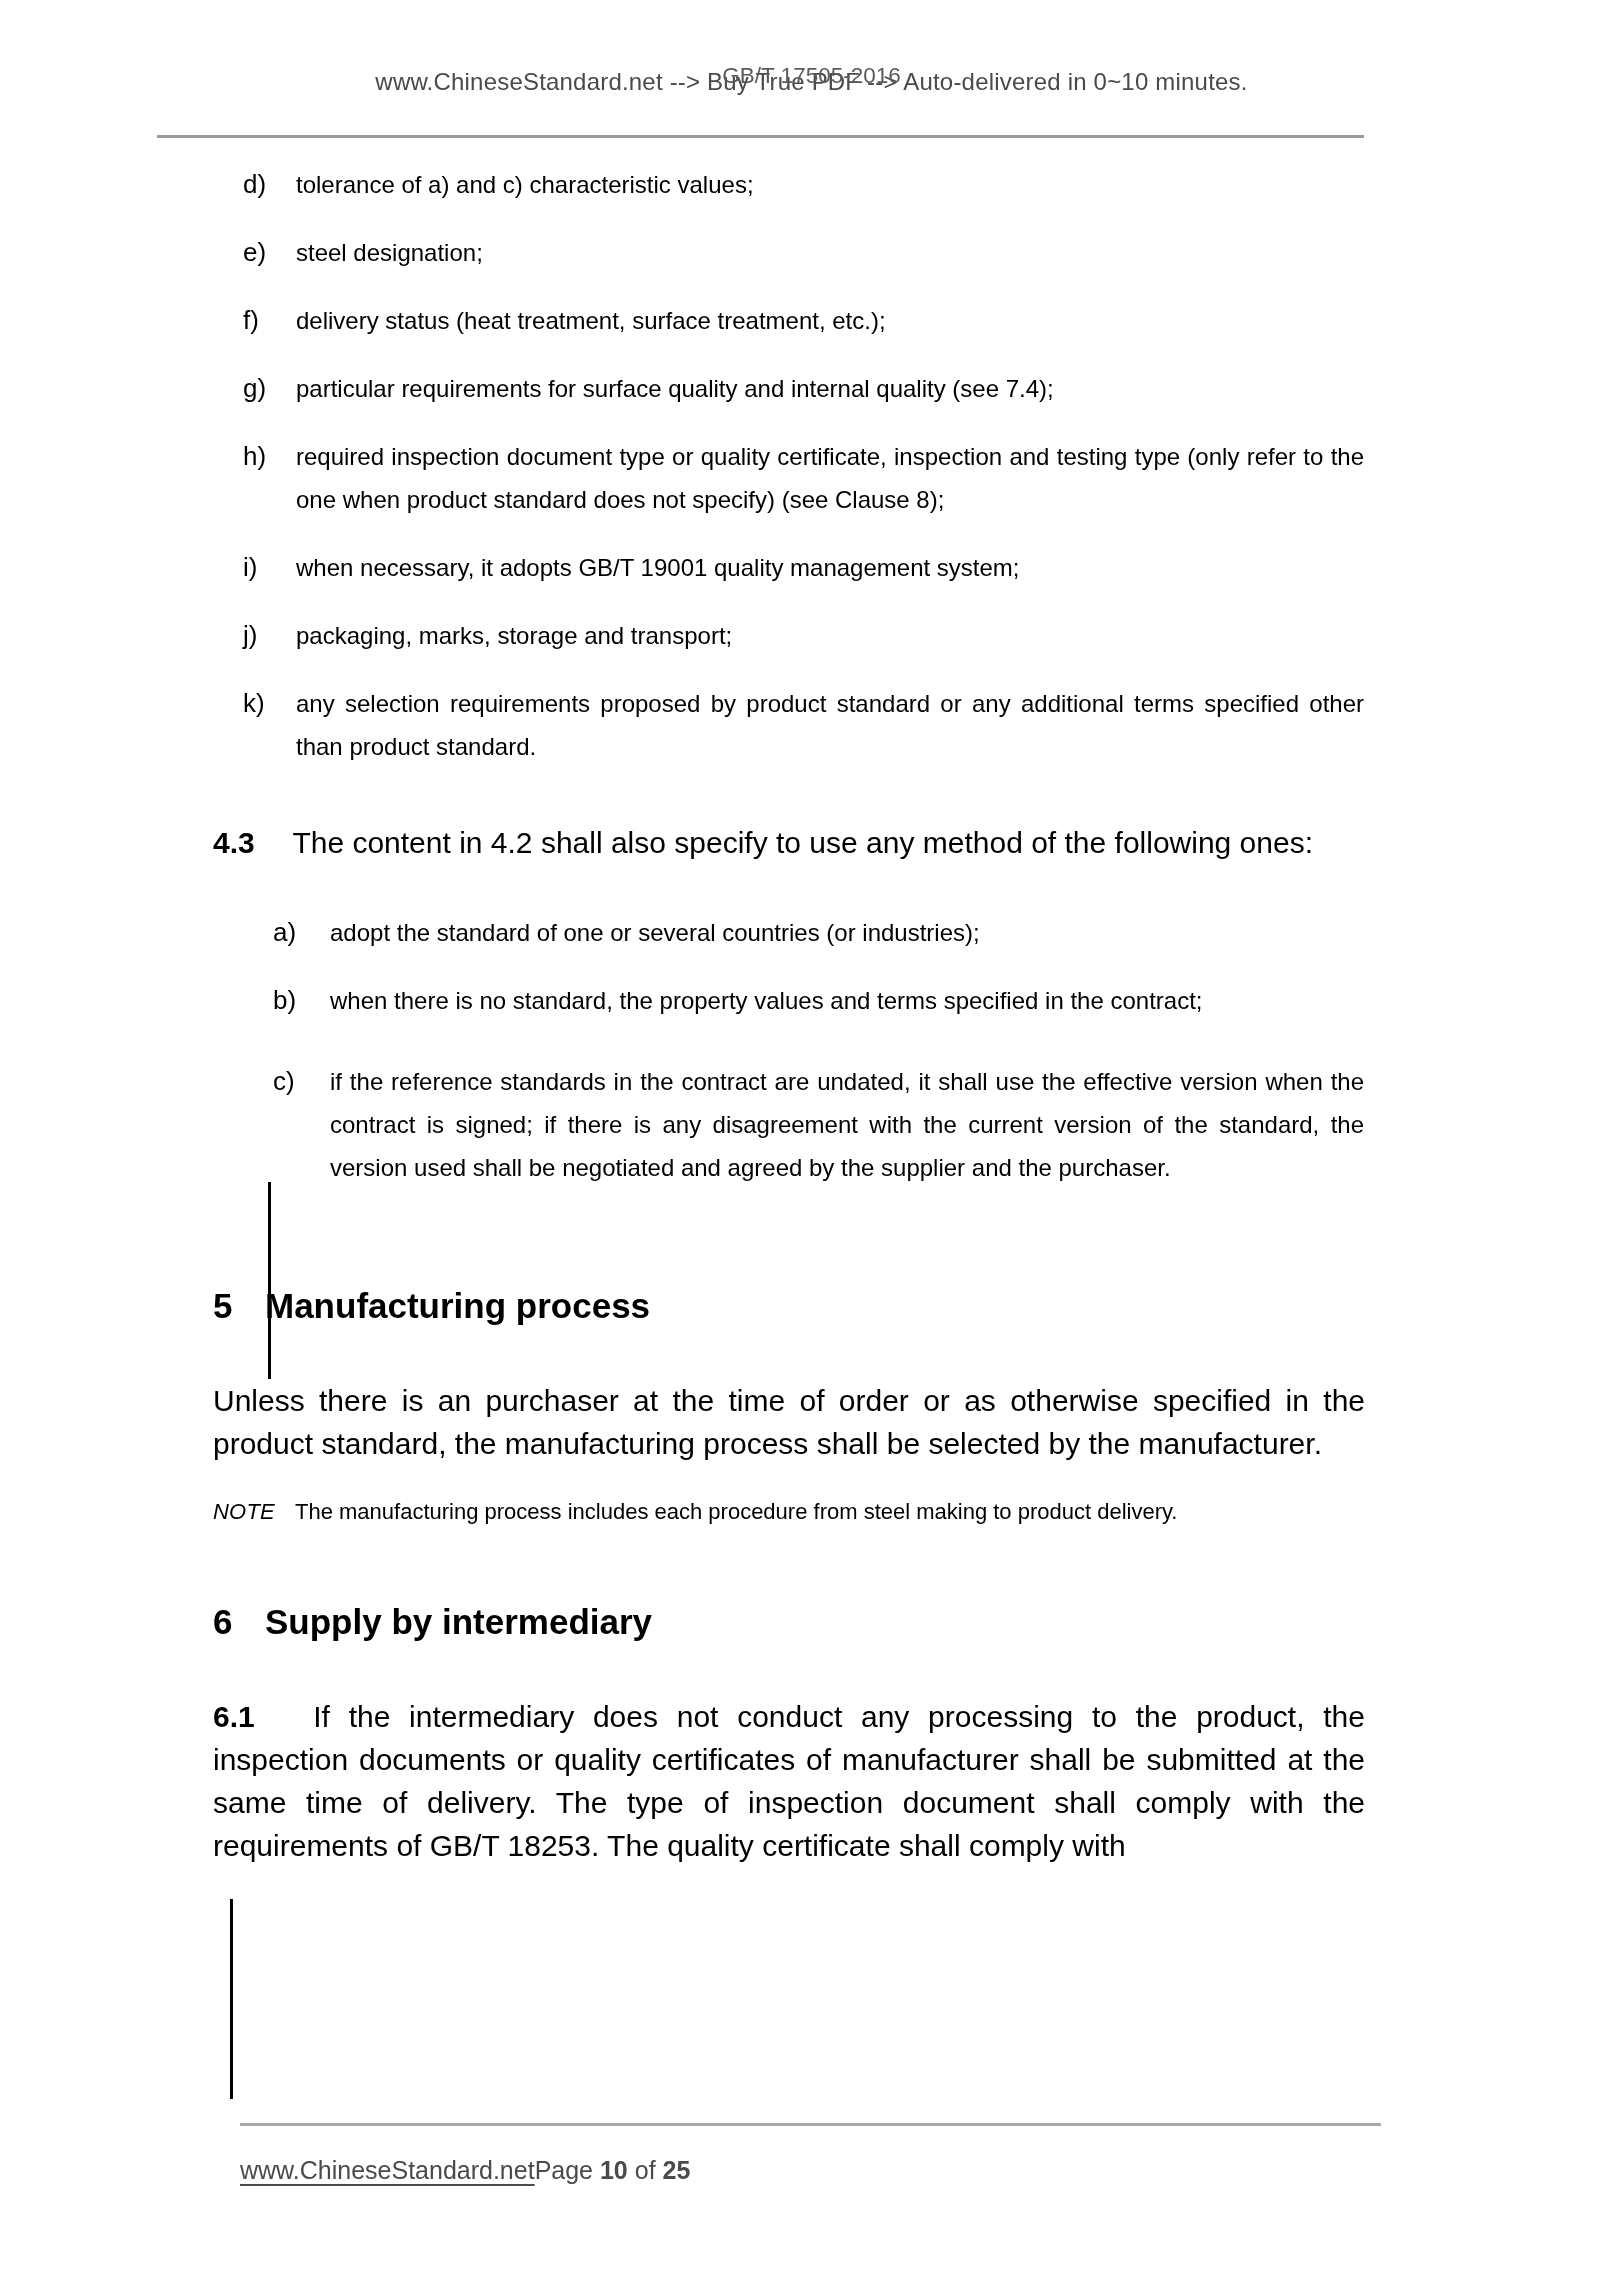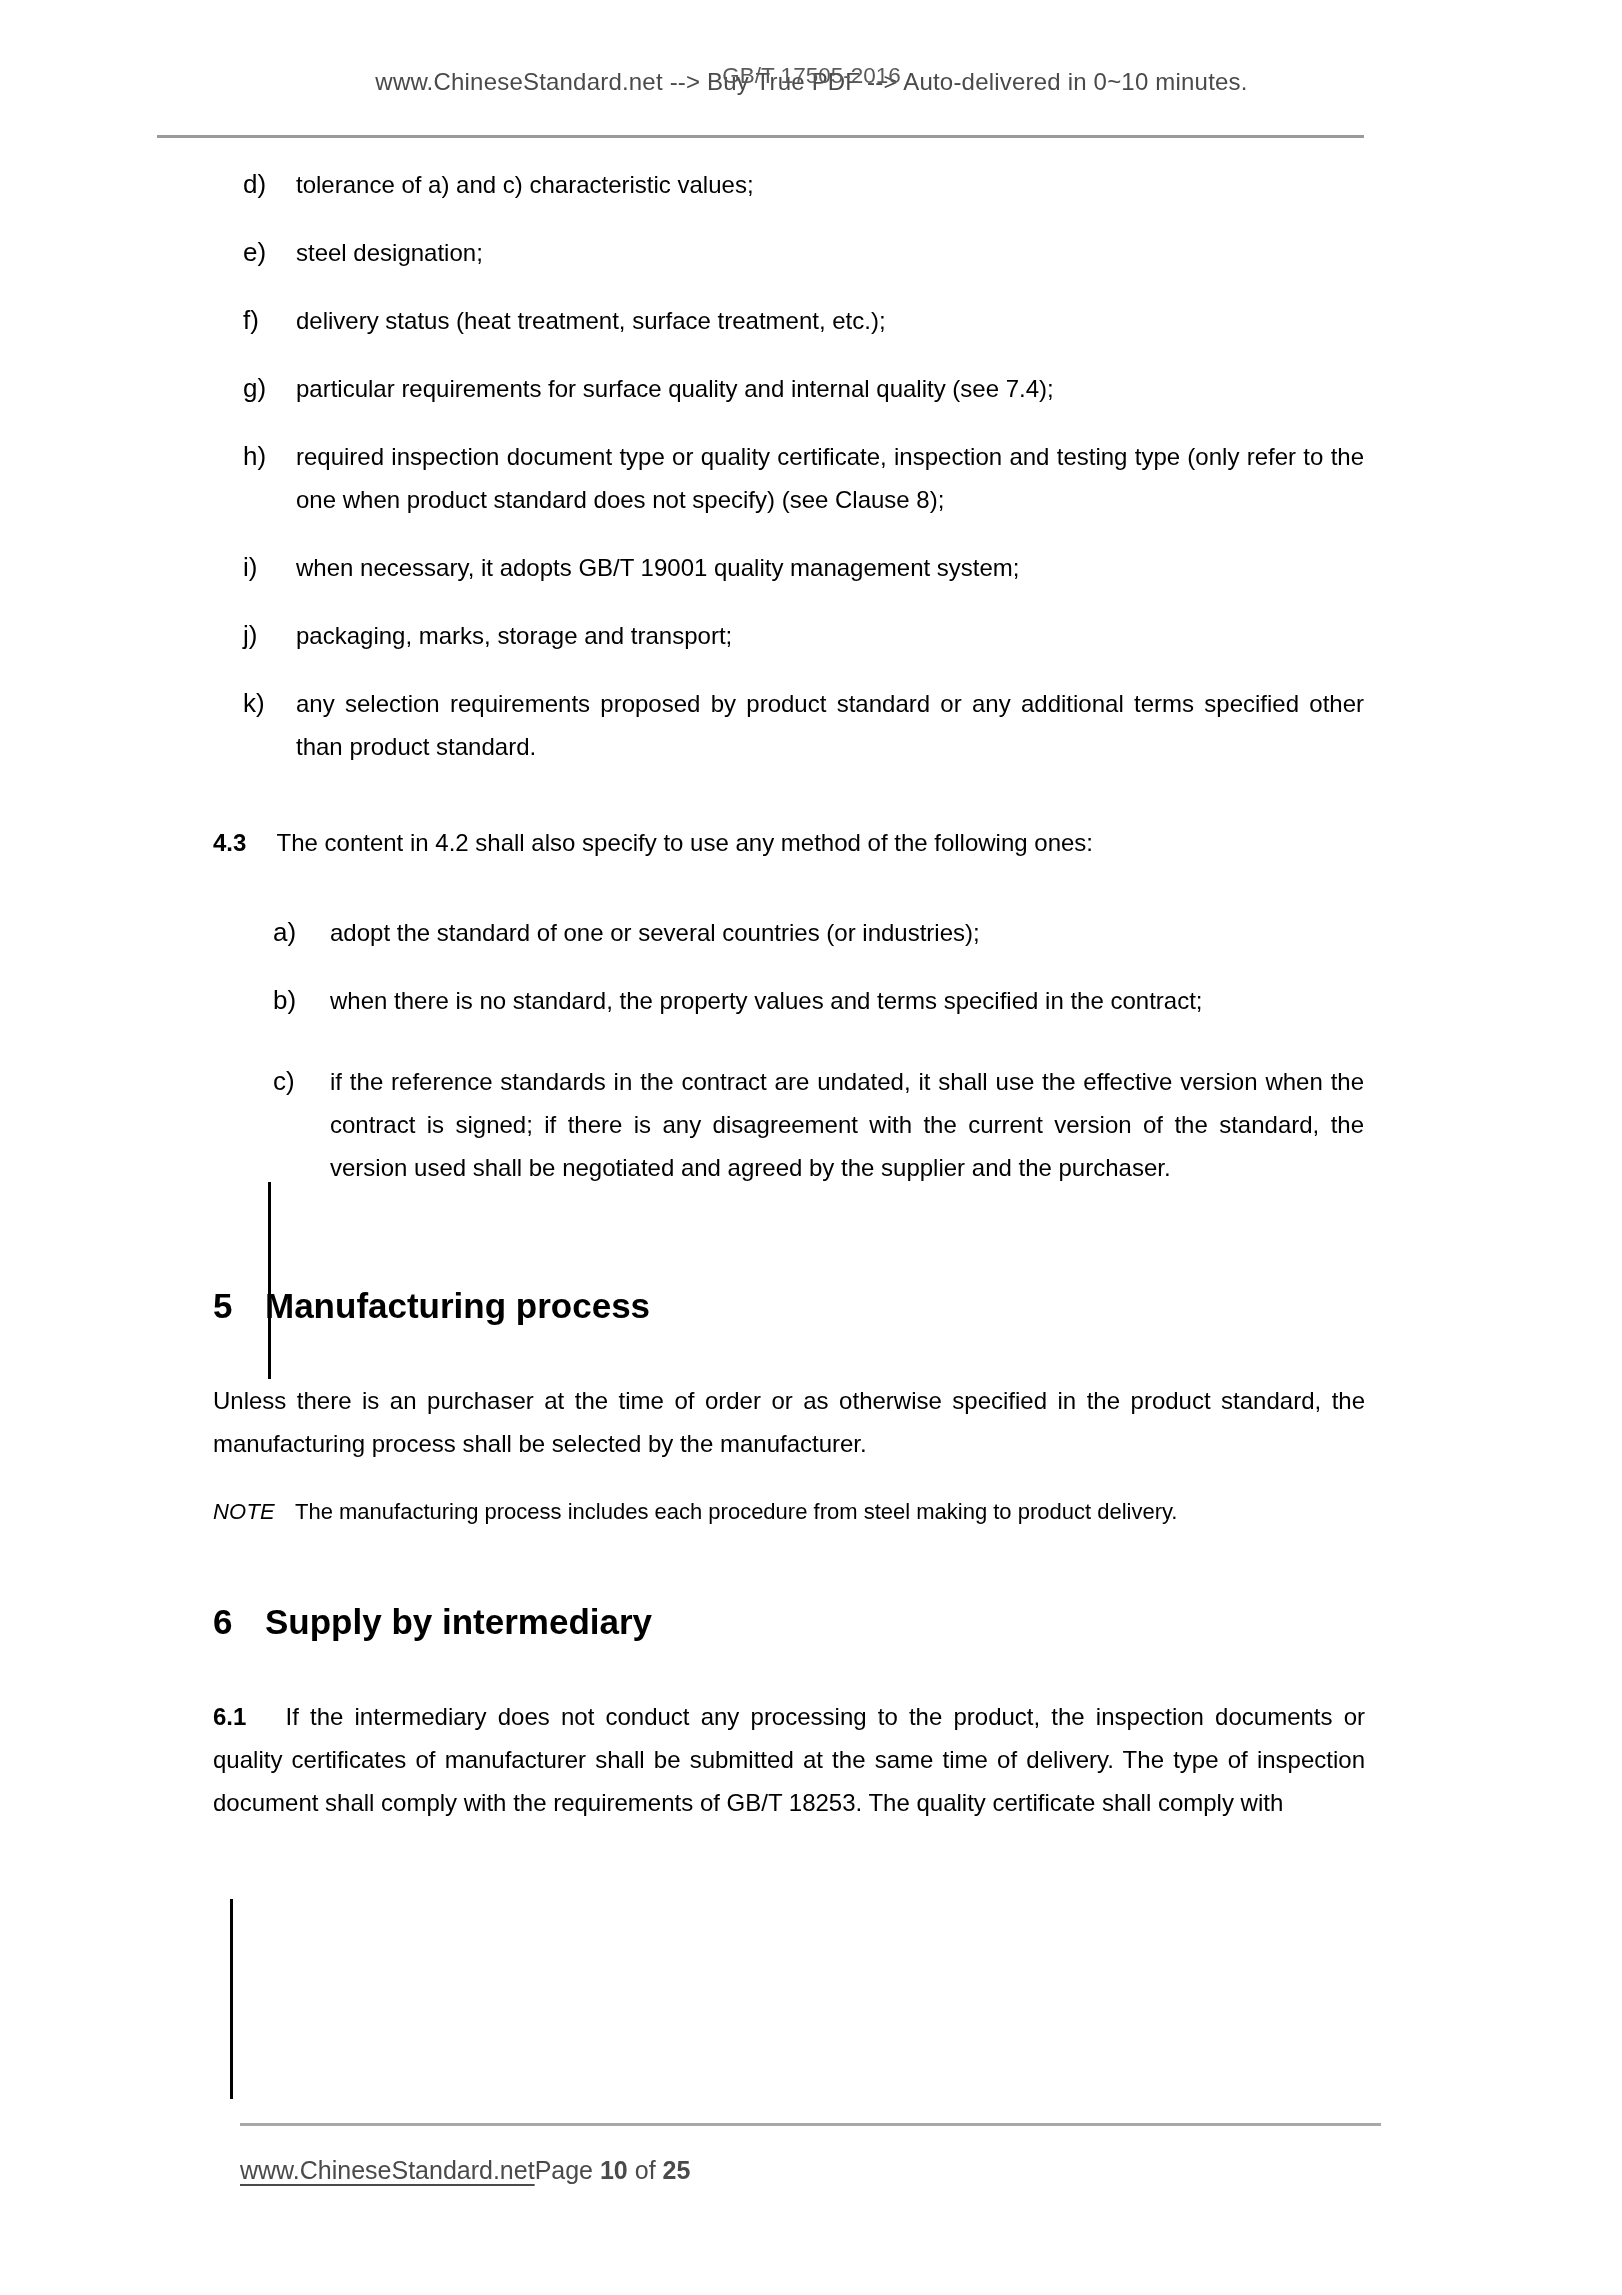--- a/index.html
+++ b/index.html
@@ -86,21 +86,21 @@
     text-justify: inter-word;
   }
   .li.nojust .body { text-align: left; }
 
   
   .li.indent { margin-left: 30px; }
   .li.indent .marker { width: 57px; }
 
   
   .para {
-    font-size: 24px;
+    font-size: 30px;
     line-height: 43px;
     text-align: justify;
     text-justify: inter-word;
     margin: 0;
   }
   .num {
     font-weight: bold;
   }
   .gap-after-num { letter-spacing: 0.35em; }
 

